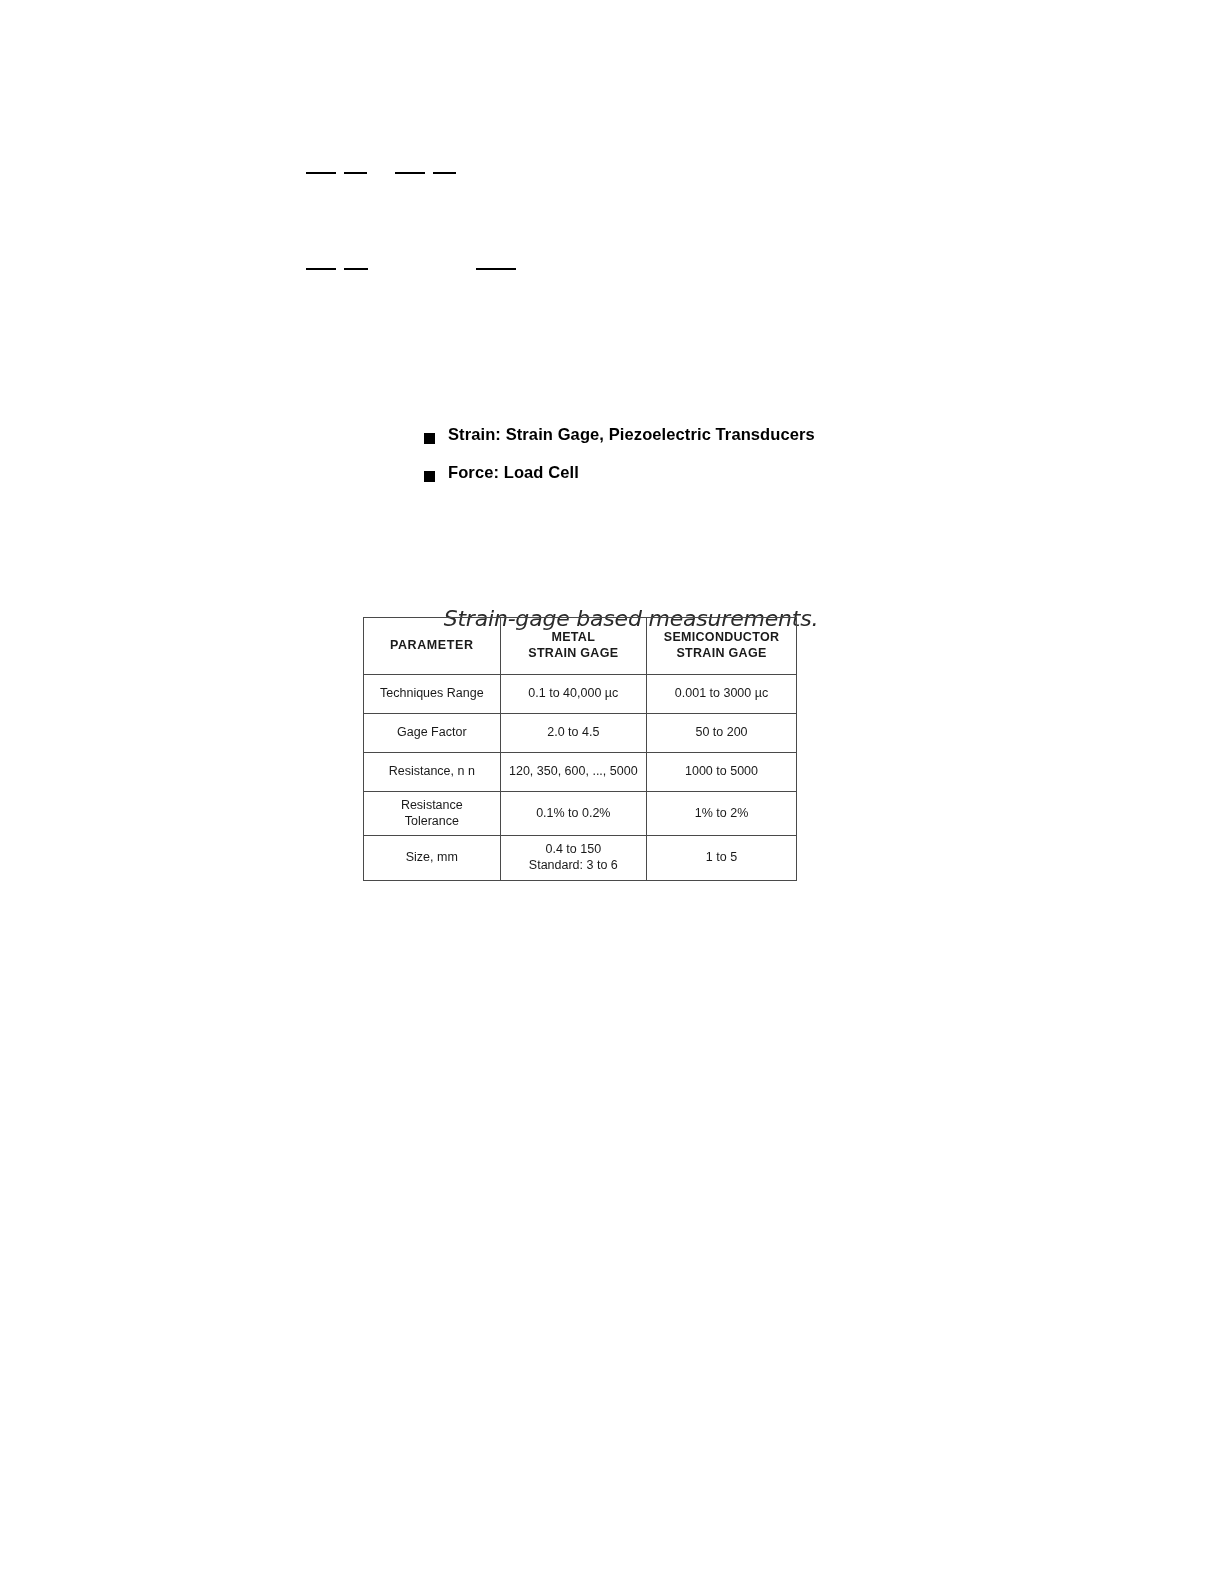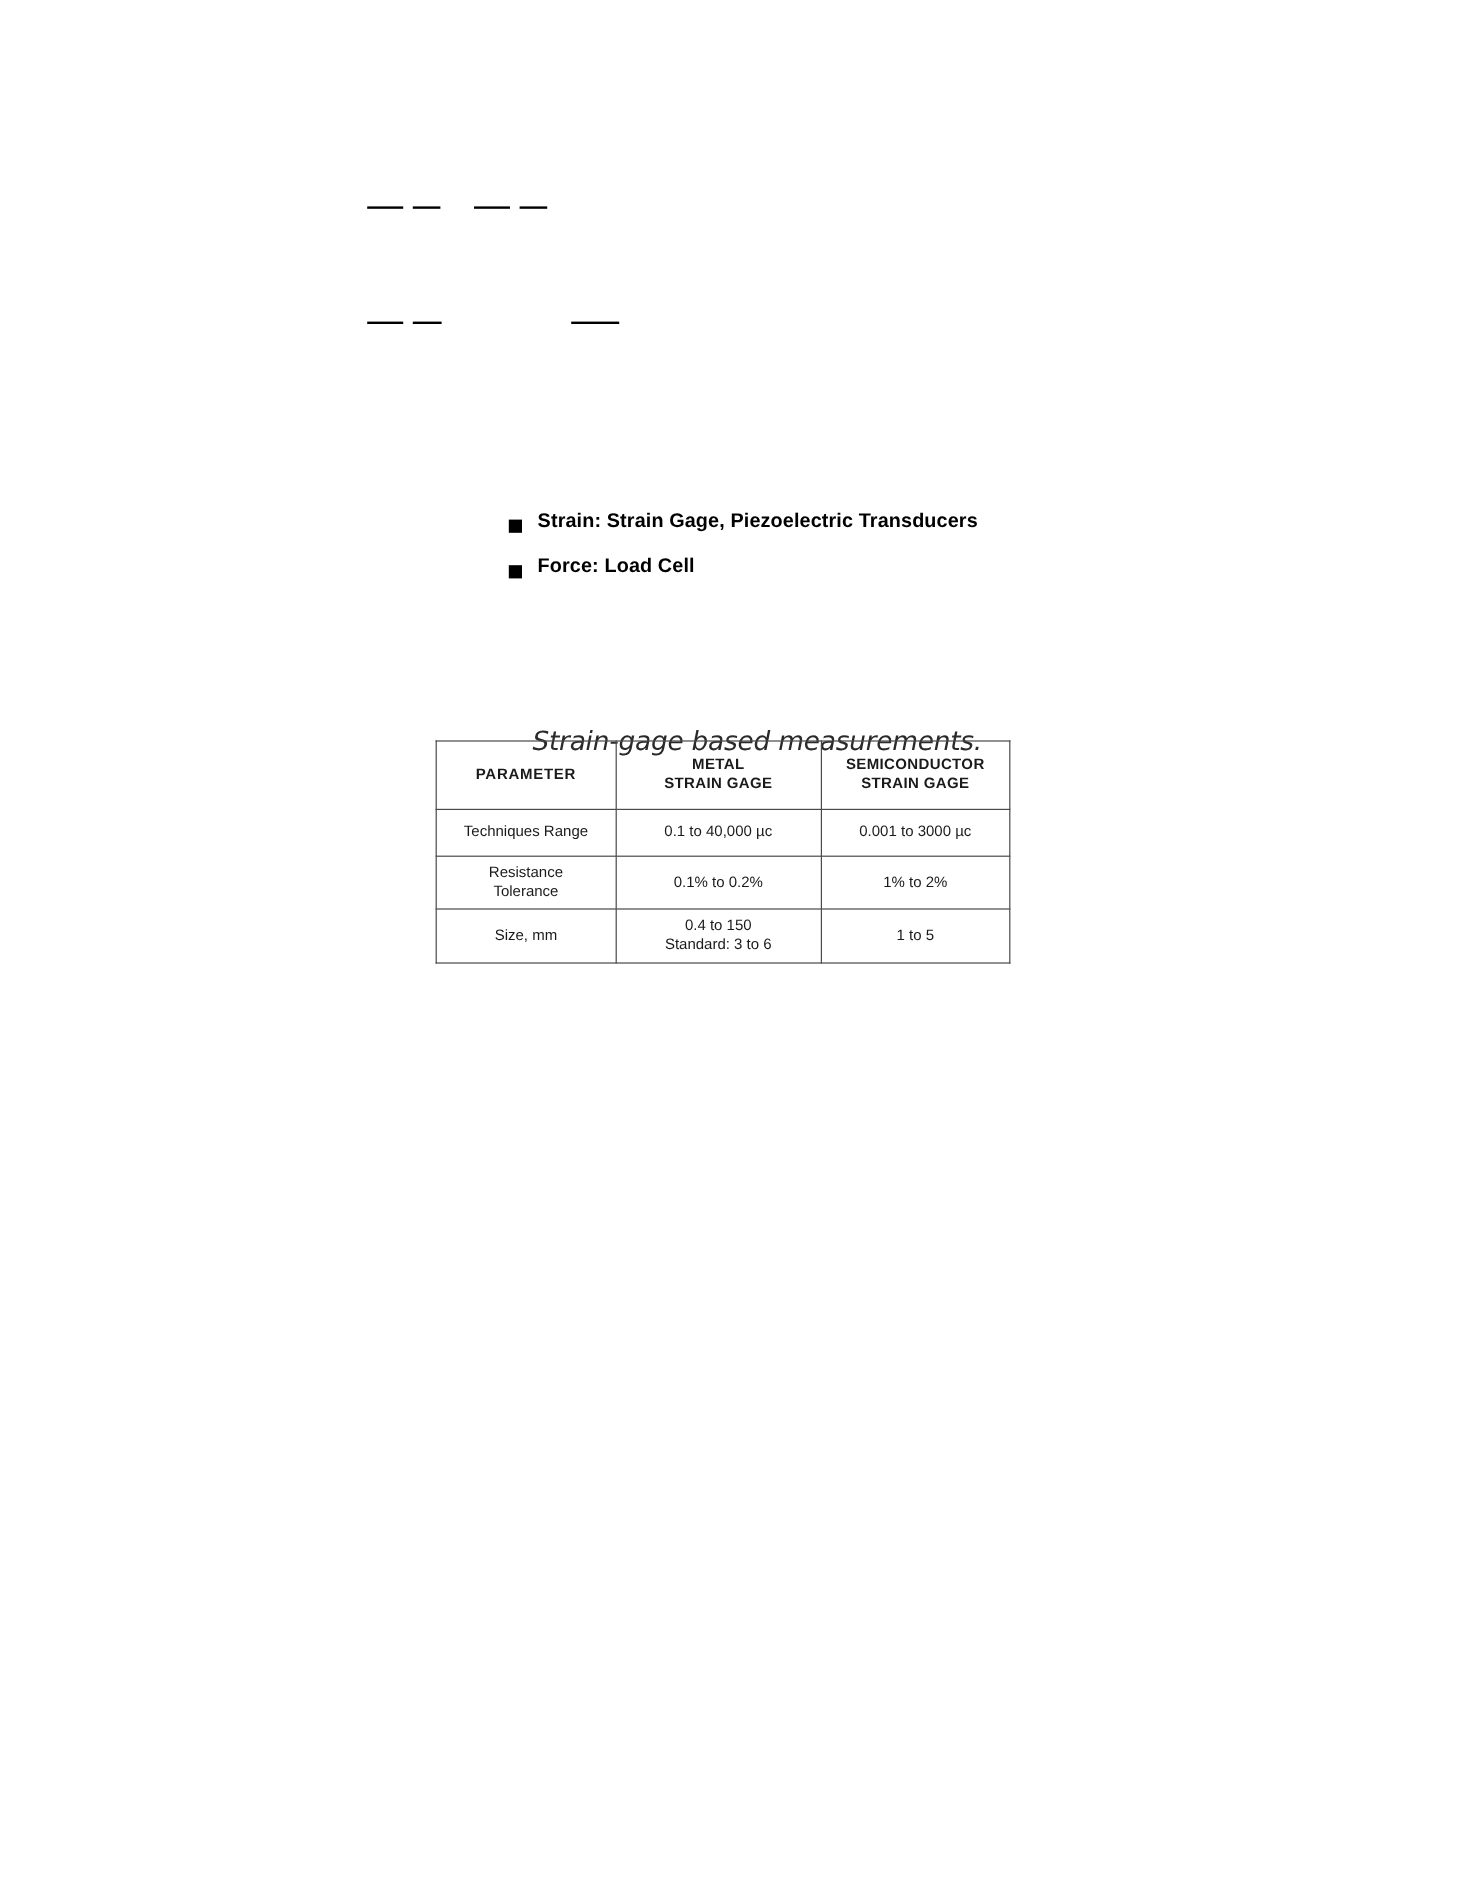--- a/index.html
+++ b/index.html
@@ -81,21 +81,21 @@
     font-size: 22px;
     color: #2a2a2a;
     letter-spacing: -0.2px;
   }
 
   
   #strain-table {
     position: absolute;
     left: 363px;
     top: 617px;
-    width: 479px;
+    width: 434px;
     border-collapse: collapse;
     font-size: 12.5px;
     color: #1a1a1a;
   }
   #strain-table td, #strain-table th {
     border: 1px solid #4a4a4a;
     text-align: center;
     vertical-align: middle;
     padding: 6px 4px;
     font-weight: normal;
@@ -164,20 +164,30 @@
 STRAIN GAGE</th>
     </tr>
   </thead>
   <tbody>
     <tr>
       <td class="two-line">Techniques Range</td>
       <td class="two-line">0.1 to 40,000 µc</td>
       <td class="two-line">0.001 to 3000 µc</td>
     </tr>
     <tr>
+      <td class="two-line">Gage Factor</td>
+      <td class="two-line">2.0 to 4.5</td>
+      <td class="two-line">50 to 200</td>
+    </tr>
+    <tr>
+      <td class="two-line">Resistance, n n</td>
+      <td class="two-line">120, 350, 600, ..., 5000</td>
+      <td class="two-line">1000 to 5000</td>
+    </tr>
+    <tr>
       <td class="two-line">Resistance
 Tolerance</td>
       <td class="two-line">0.1% to 0.2%</td>
       <td class="two-line">1% to 2%</td>
     </tr>
     <tr>
       <td class="two-line">Size, mm</td>
       <td class="two-line">0.4 to 150
 Standard: 3 to 6</td>
       <td class="two-line">1 to 5</td>

